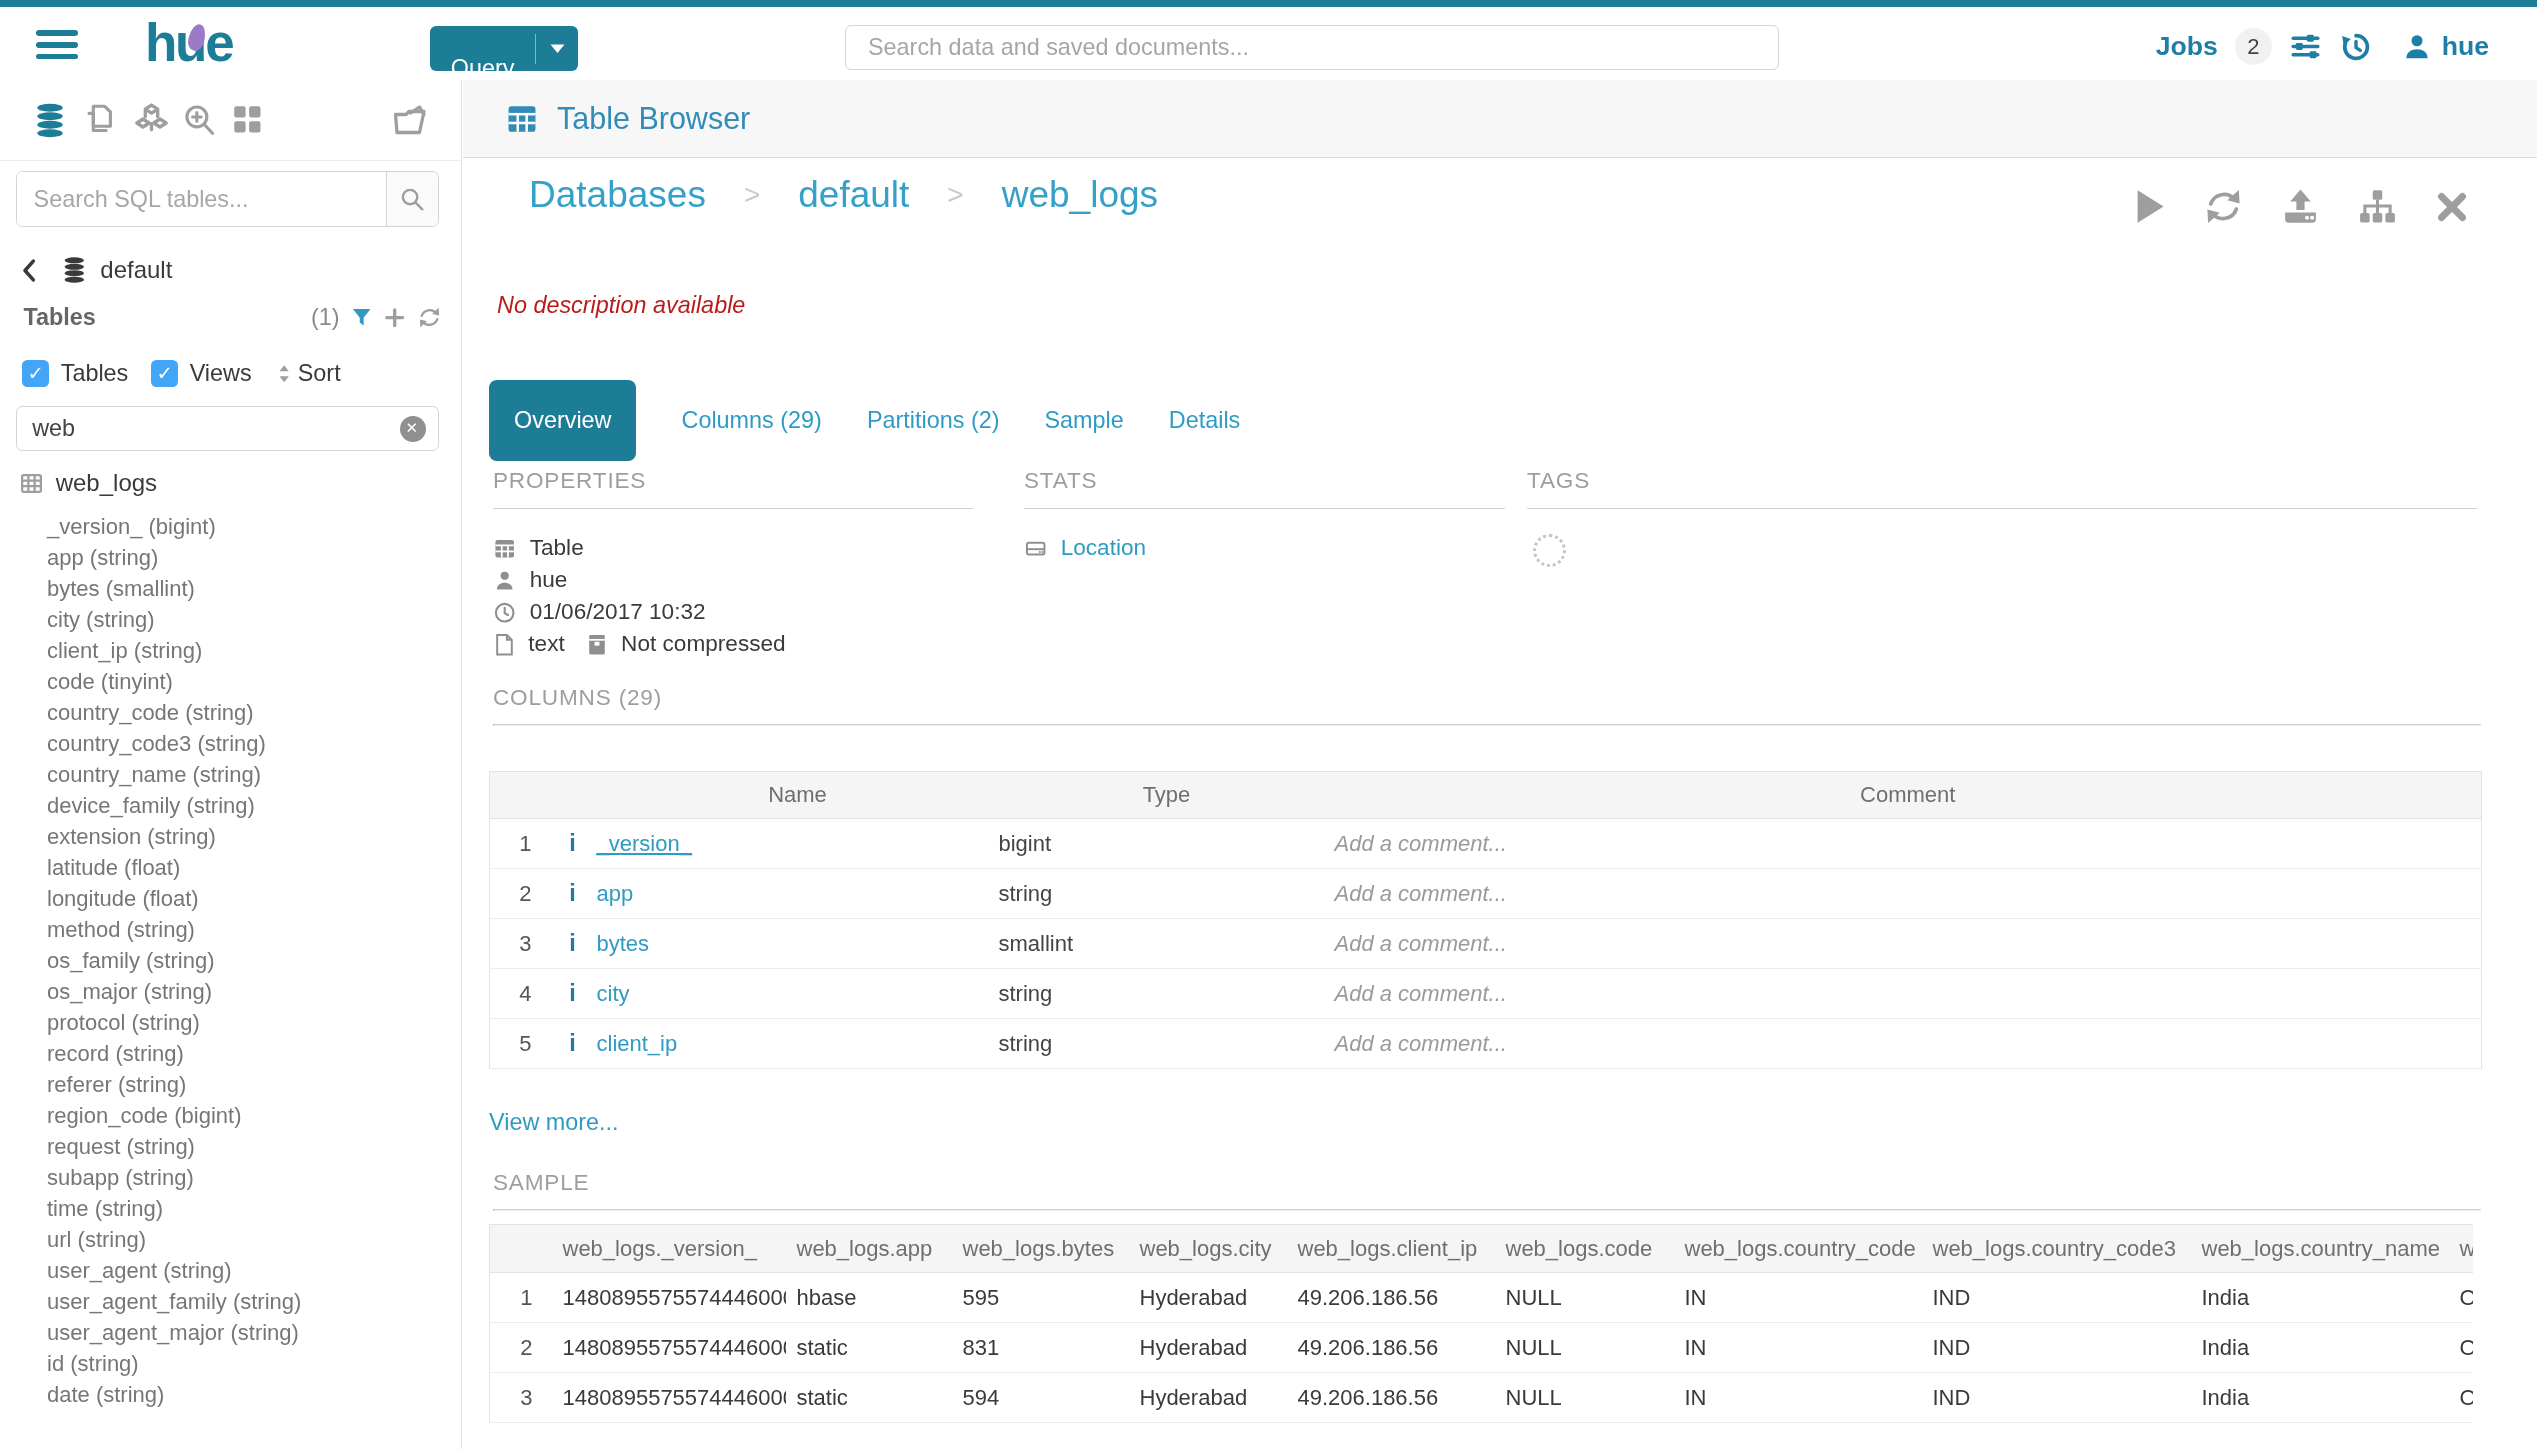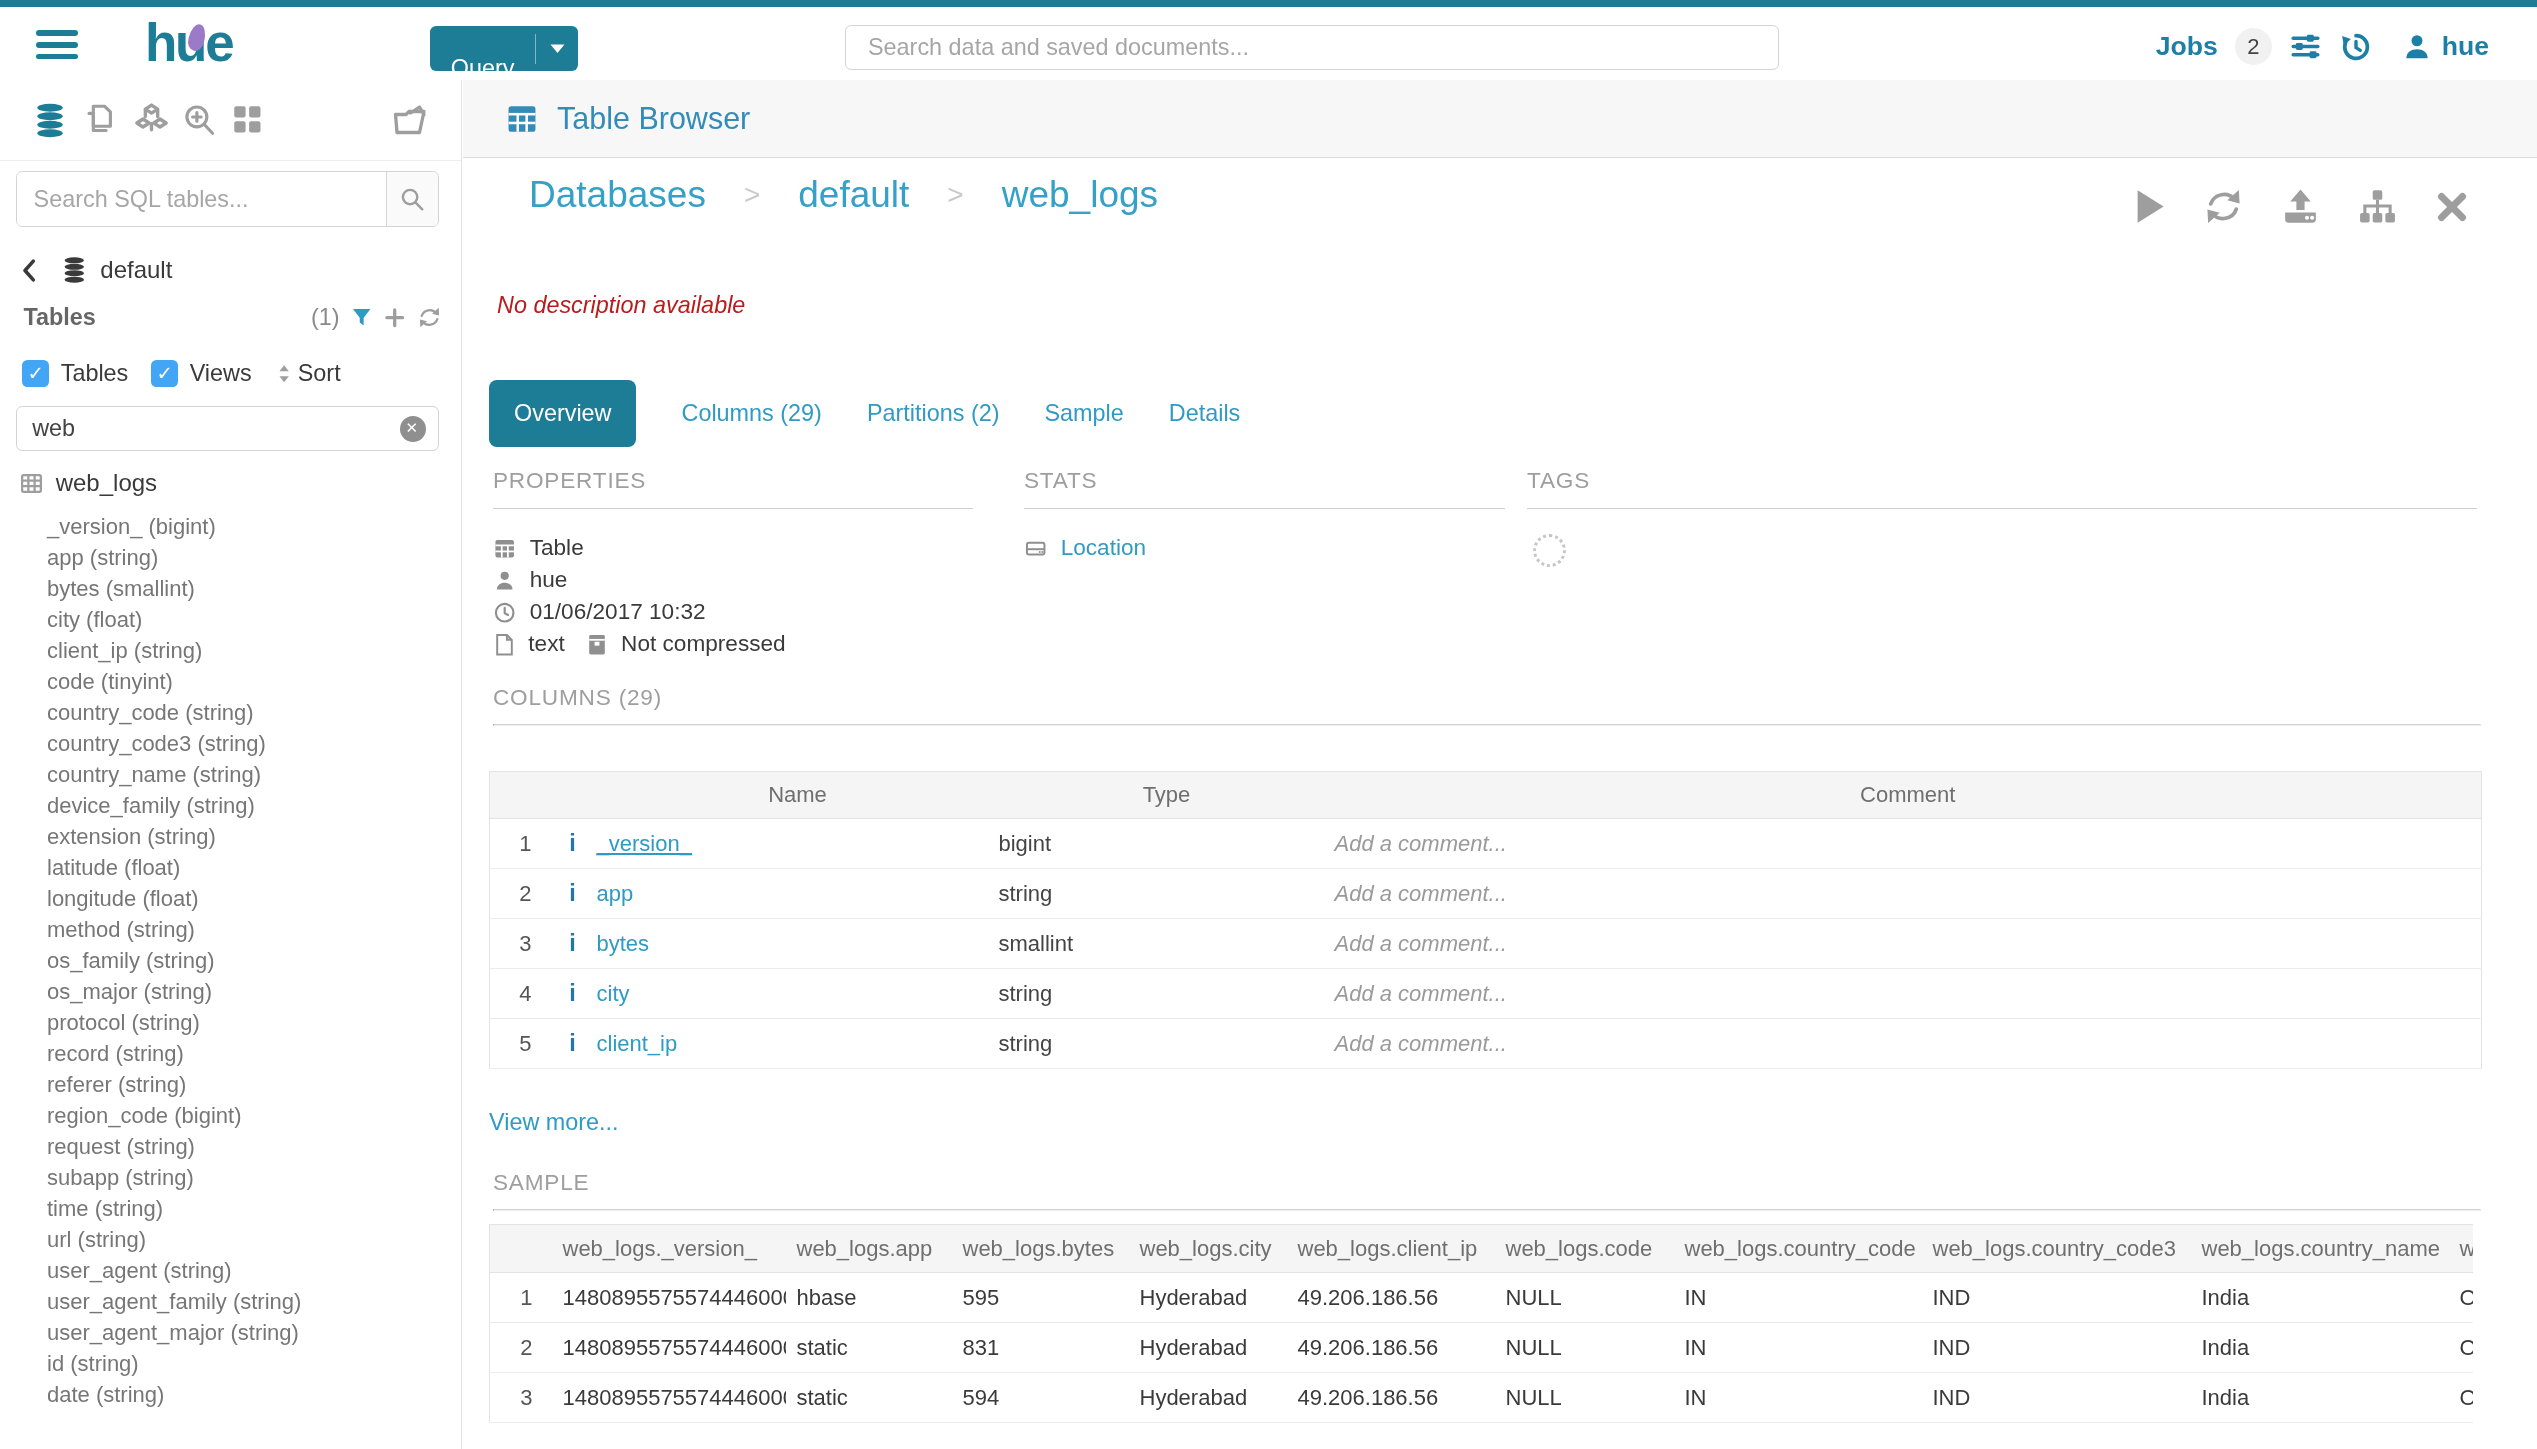--- a/index.html
+++ b/index.html
@@ -54,21 +54,21 @@
   .main{position:absolute;left:463px;top:80px;right:0;bottom:0;background:#fff;}
   .main-titlebar{position:absolute;top:0;left:0;right:0;height:78px;background:#f7f7f7;border-bottom:1.6px solid #dcdcdc;display:flex;align-items:center;gap:18px;padding-left:42px;}
   .main-titlebar .ttl{color:#338BB8;font-size:30.5px;}
   .crumbs{position:absolute;top:94px;left:66px;display:flex;align-items:center;gap:38px;}
   .crumb{font-size:37px;color:#35A0C8;cursor:pointer;}
   .crumb-sep{color:#c9c9c9;font-size:28px;}
   .actions{position:absolute;top:106px;right:67px;display:flex;gap:36px;align-items:center;}
   .actions > span{cursor:pointer;display:flex;align-items:center;}
   .desc{position:absolute;top:212px;left:34px;font-style:italic;color:#b91c1c;font-size:23.4px;}
   .tabs{position:absolute;top:300px;left:26px;display:flex;align-items:center;gap:45px;font-size:23.4px;}
-  .tab-active{background:#1D7C96;color:#fff;border-radius:7.8px;padding:20px 25px;cursor:pointer;}
+  .tab-active{background:#1D7C96;color:#fff;border-radius:7.8px;padding:27px 25px;cursor:pointer;}
   .tab-link{color:#2F9BC4;cursor:pointer;}
   .sec{position:absolute;top:388px;}
   .sec-heading{color:#9e9e9e;font-size:22.6px;letter-spacing:0.8px;}
   .sec .rule{border:none;border-top:1.6px solid #d2d2d2;margin-top:14px;}
   .sec-props{left:30px;width:480px;}
   .sec-stats{left:561px;width:481px;}
   .sec-tags{left:1064px;width:950px;}
   .prop-items{margin-top:23.4px;}
   .prop-row{display:flex;gap:13.3px;align-items:center;height:32px;font-size:22.6px;color:#3a3a3a;}
   .loc-link{color:#2F9BC4;cursor:pointer;}
@@ -285,21 +285,21 @@
         <line x1="9" y1="4" x2="9" y2="20"></line>
         <line x1="15" y1="4" x2="15" y2="20"></line>
       </svg>
     <span>web_logs</span>
   </div>
 
   <div class="tree-cols">
     <div class="tree-item">_version_ (bigint)</div>
     <div class="tree-item">app (string)</div>
     <div class="tree-item">bytes (smallint)</div>
-    <div class="tree-item">city (float)</div>
+    <div class="tree-item">city (string)</div>
     <div class="tree-item">client_ip (string)</div>
     <div class="tree-item">code (tinyint)</div>
     <div class="tree-item">country_code (string)</div>
     <div class="tree-item">country_code3 (string)</div>
     <div class="tree-item">country_name (string)</div>
     <div class="tree-item">device_family (string)</div>
     <div class="tree-item">extension (string)</div>
     <div class="tree-item">latitude (float)</div>
     <div class="tree-item">longitude (float)</div>
     <div class="tree-item">method (string)</div>

